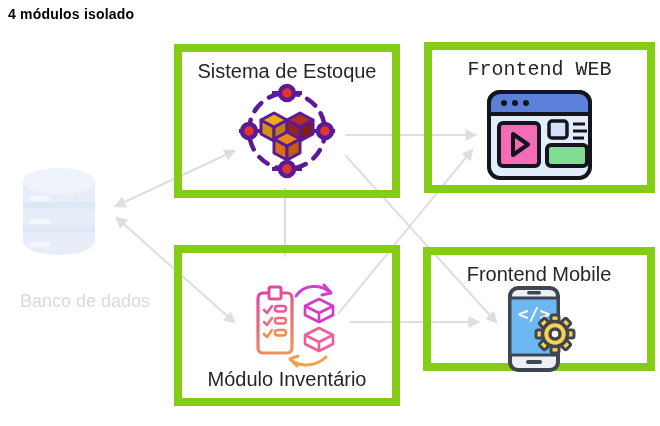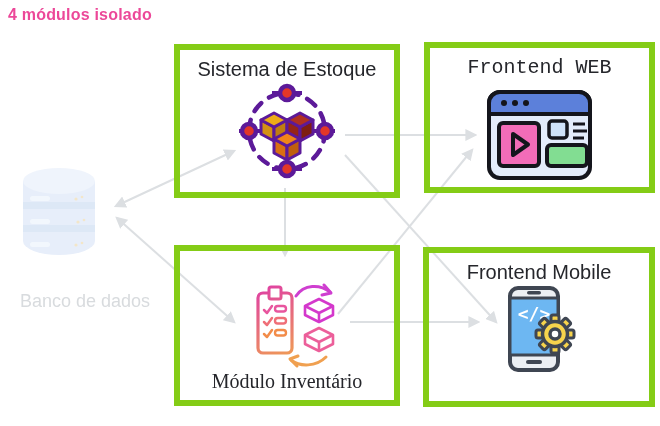--- a/index.html
+++ b/index.html
@@ -2,33 +2,33 @@
 <html><head>
 <meta charset="utf-8">
 <style>
   html,body{margin:0;padding:0;background:#ffffff;}
   .canvas{
     position:relative;width:660px;height:426px;background:#ffffff;
     font-family:"Liberation Sans",sans-serif;overflow:hidden;
   }
   .title{
     position:absolute;left:8px;top:6px;
-    font-size:16px;font-weight:bold;color:#ec4899;letter-spacing:0.2px;text-align:center;
+    font-size:14px;font-weight:bold;color:#000000;letter-spacing:0.2px;text-align:center;
   }
   .arrow-layer{position:absolute;left:0;top:0;z-index:2;pointer-events:none;}
   .box{
-    position:absolute;border:6px solid #84cc16;box-sizing:border-box;
+    position:absolute;border:8px solid #84cc16;box-sizing:border-box;
     background:transparent;z-index:3;
   }
   .box-label{
     position:absolute;left:0;width:100%;text-align:center;
     font-size:20px;color:#25262b;z-index:4;
   }
   .label-top{top:8px;}
-  .label-bottom{bottom:7px;font-family:Liberation Serif, serif;}
+  .label-bottom{bottom:7px;}
   .icon{position:absolute;z-index:4;}
   .db-node{position:absolute;left:18px;top:166px;width:140px;z-index:1;}
   .db-label{
     position:absolute;left:2px;top:118px;width:140px;
     font-size:18px;line-height:35px;color:#d8dbde;
   }
 </style>
 </head>
 <body>
 
@@ -139,21 +139,21 @@
     <g fill="none" stroke="#ec5f9a" stroke-width="2.6" stroke-linejoin="round">
       <path d="M73,51 L87,58 V67 L73,74 L59,67 V58 Z"></path>
       <path d="M59,58 L73,65 L87,58 M73,65 V74"></path>
     </g>
     <path d="M50,19 C58,7 74,7 84,15" fill="none" stroke="#cf3ed0" stroke-width="3" stroke-linecap="round"></path>
     <path d="M78,8 L85,16 L76,18" fill="none" stroke="#cf3ed0" stroke-width="3" stroke-linecap="round" stroke-linejoin="round"></path>
     <path d="M80,80 C70,90 54,90 45,83" fill="none" stroke="#f0a050" stroke-width="3" stroke-linecap="round"></path>
     <path d="M52,79 L44,82 L51,89" fill="none" stroke="#f0a050" stroke-width="3" stroke-linecap="round" stroke-linejoin="round"></path>
   </svg>
 
-  <div class="box" style="left:423px;top:247px;width:232px;height:160px;">
+  <div class="box" style="left:423px;top:247px;width:232px;height:124px;">
     <div class="box-label label-top">Frontend Mobile</div>
   </div>
   <svg class="icon" style="left:503px;top:282px;" width="80" height="100" viewBox="0 0 80 100">
     <rect x="7" y="6" width="48" height="82" rx="8" fill="#eceff3" stroke="#3f4652" stroke-width="4"></rect>
     <rect x="7" y="16" width="48" height="57" fill="#6db7f2" stroke="#3f4652" stroke-width="3"></rect>
     <rect x="24" y="9" width="14" height="3.6" rx="1.8" fill="#3f4652"></rect>
     <rect x="23" y="78" width="16" height="4" rx="2" fill="#3f4652"></rect>
     <text x="31" y="38" text-anchor="middle" font-size="18" font-weight="bold" fill="#ffffff" font-family="DejaVu Sans Mono, monospace">&lt;/&gt;</text>
     <g>
       <g fill="#f6d34c" stroke="#3f4652" stroke-width="3">

